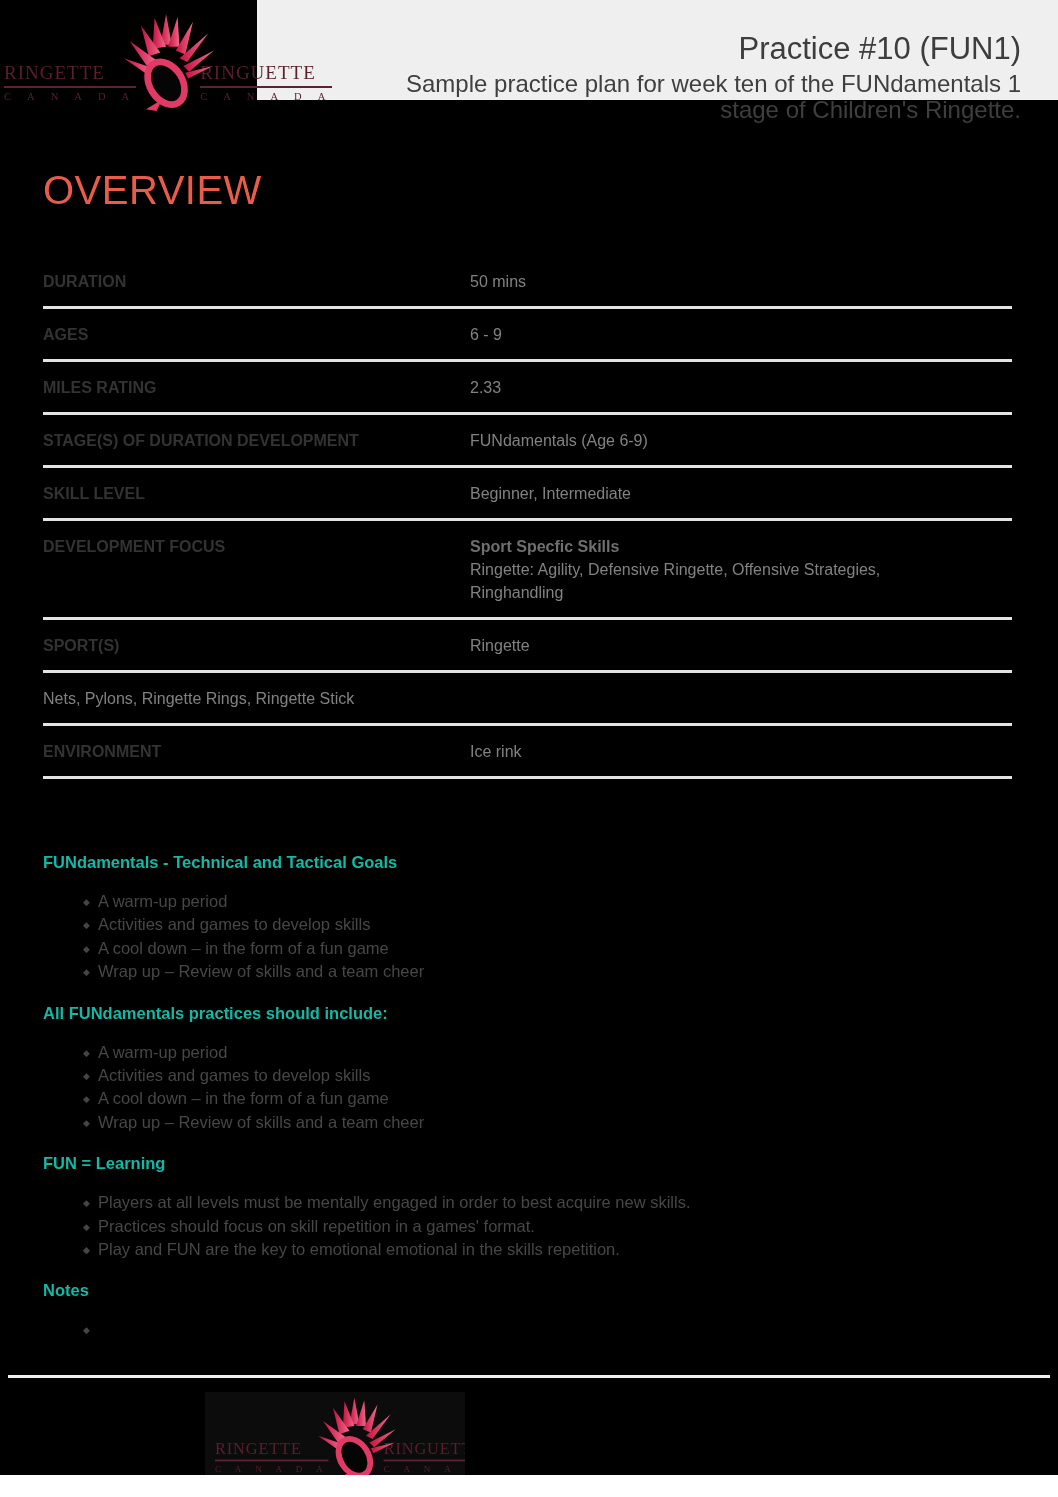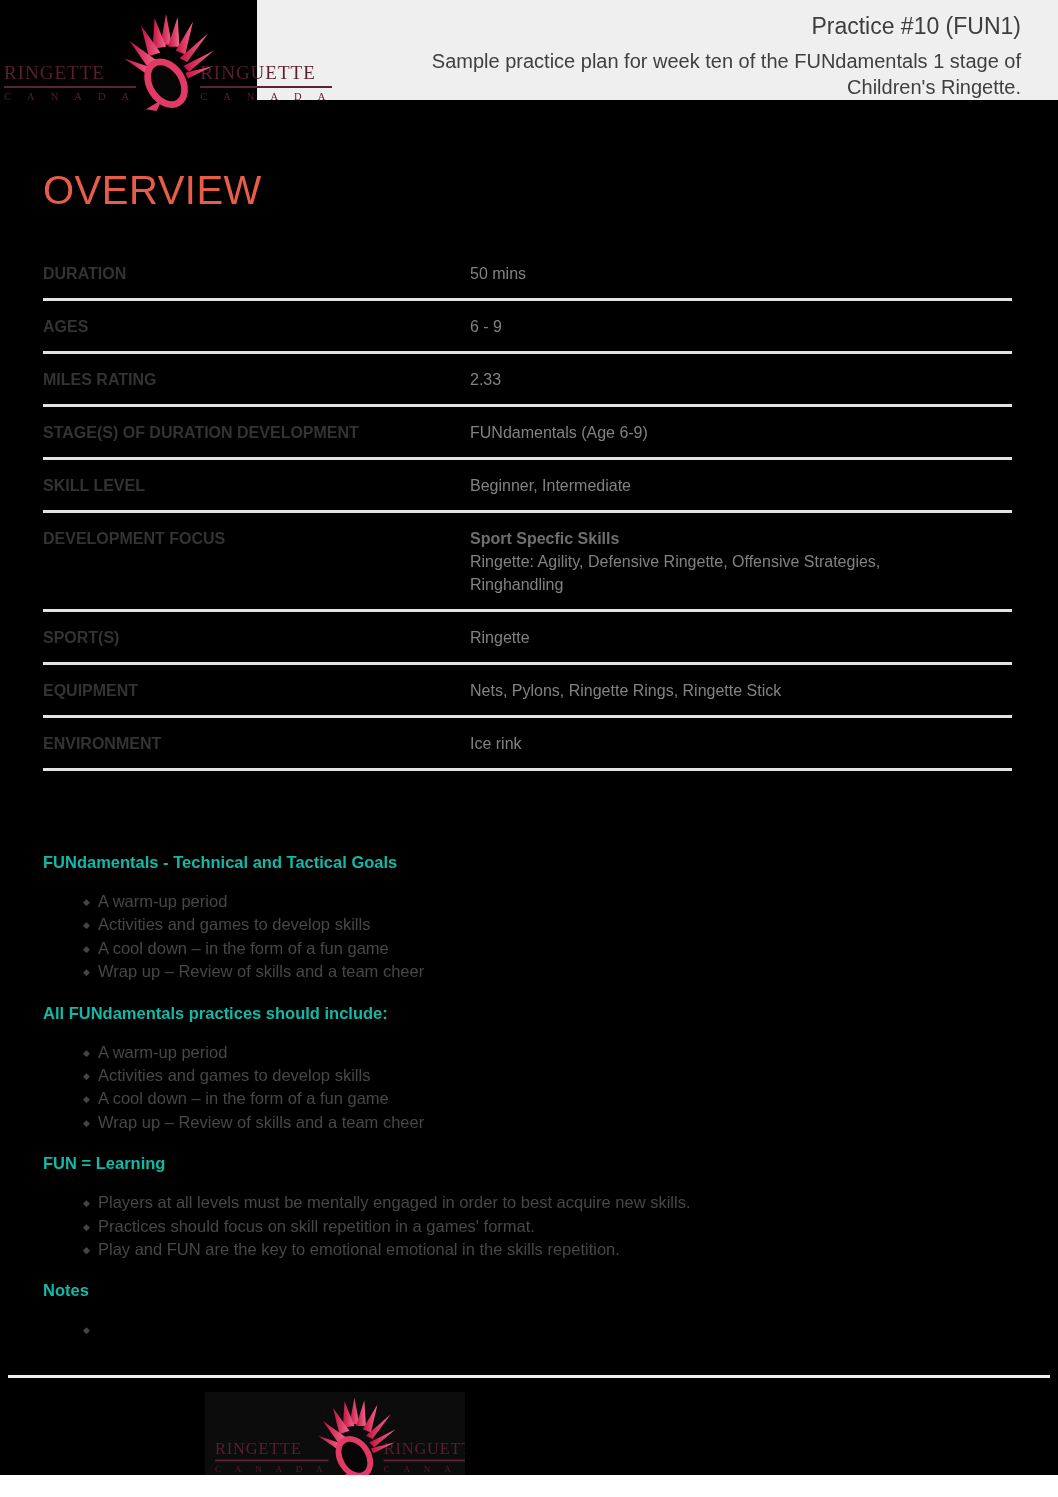--- a/index.html
+++ b/index.html
@@ -4,43 +4,43 @@
 <style>
   * { margin:0; padding:0; box-sizing:border-box; }
   html,body { background:#ffffff; }
   body { width:1058px; height:1497px; font-family:"Liberation Sans", sans-serif; position:relative; }
 
   .page { position:absolute; left:0; top:0; width:1058px; height:1475px; background:#000000; overflow:hidden; }
 
   
   .header-box { position:absolute; left:257px; top:0; width:801px; height:100px; background:#efefef;
                 text-align:right; padding:5px 37px 0 100px; }
-  .header-title { font-size:23px; line-height:42px; color:#3d3d3d; font-weight:400; }
-  .header-subtitle { font-size:20px; line-height:26px; color:#3f3f3f; margin-top:1px; }
+  .header-title { font-size:31px; line-height:42px; color:#3d3d3d; font-weight:400;margin-top:23px; }
+  .header-subtitle { font-size:24px; line-height:26px; color:#3f3f3f; margin-top:1px; }
 
   
   .rc-logo { display:flex; align-items:flex-end; }
   .rc-logo .word-block { padding-bottom:16px; position:relative; z-index:1; }
   .rc-logo .wd { font-family:"Liberation Serif", serif; font-size:19px; letter-spacing:1px;
                  color:#5a1f2e; border-bottom:2px solid #5c2433; padding-bottom:2px; white-space:nowrap; }
   .rc-logo .cn { font-family:"Liberation Serif", serif; font-size:10.5px; letter-spacing:7px;
                  color:#5a1f2e; text-align:center; margin-top:3px; white-space:nowrap; }
   .rc-logo svg { width:96px; height:106px; margin:0 -16px; position:relative; z-index:2; flex:none; }
 
   .logo-header { position:absolute; left:4px; top:12px; }
   .footer-rule { position:absolute; left:8px; top:1375px; width:1042px; height:3px; background:#f0f0f0; }
   .footer-logo-box { position:absolute; left:205px; top:1392px; width:260px; height:83px;
                      background:#0c0c0c; overflow:hidden; }
   .footer-logo-box .rc-logo { transform:scale(0.86); transform-origin:top left; margin:4px 0 0 10px; }
 
   
   .overview-title { position:absolute; left:43px; top:168px; font-size:40px; letter-spacing:0.5px;
                     font-weight:400; }
 
-  .ov-table { position:absolute; left:43px; top:248px; width:969px; }
+  .ov-table { position:absolute; left:43px; top:256px; width:969px; }
   .ov-row { display:flex; padding:14px 0 13px 0; border-bottom:3px solid #e3e3e3; }
   .ov-label { width:427px; flex:none; font-size:16px; font-weight:bold; color:#333333; line-height:23px; }
   .ov-value { font-size:16px; color:#828282; line-height:23px; max-width:500px; }
   .ov-value .v-bold { font-weight:bold; color:#6f6f6f; }
 
   
   .sections { position:absolute; left:43px; top:852px; width:970px; }
   .sect h3 { font-size:16.5px; font-weight:bold; color:#14b8a6; line-height:20px; margin:0 0 18px 0; }
   .sect ul { list-style:none; margin:0 0 19px 0; padding:0 0 0 40px; }
   .sect li { position:relative; padding-left:15px; font-size:16.5px; color:#474747; line-height:23.4px; }
@@ -119,21 +119,20 @@
       <div class="ov-value">
         <div class="v-bold">Sport Specfic Skills</div>
         <div>Ringette: Agility, Defensive Ringette, Offensive Strategies, Ringhandling</div>
       </div>
     </div>
     <div class="ov-row">
       <div class="ov-label">SPORT(S)</div>
       <div class="ov-value">Ringette</div>
     </div>
     <div class="ov-row">
-      <div class="ov-label">EQUIPMENT</div>
       <div class="ov-value">Nets, Pylons, Ringette Rings, Ringette Stick</div>
     </div>
     <div class="ov-row">
       <div class="ov-label">ENVIRONMENT</div>
       <div class="ov-value">Ice rink</div>
     </div>
   </div>
 
   <div class="sections">
 

